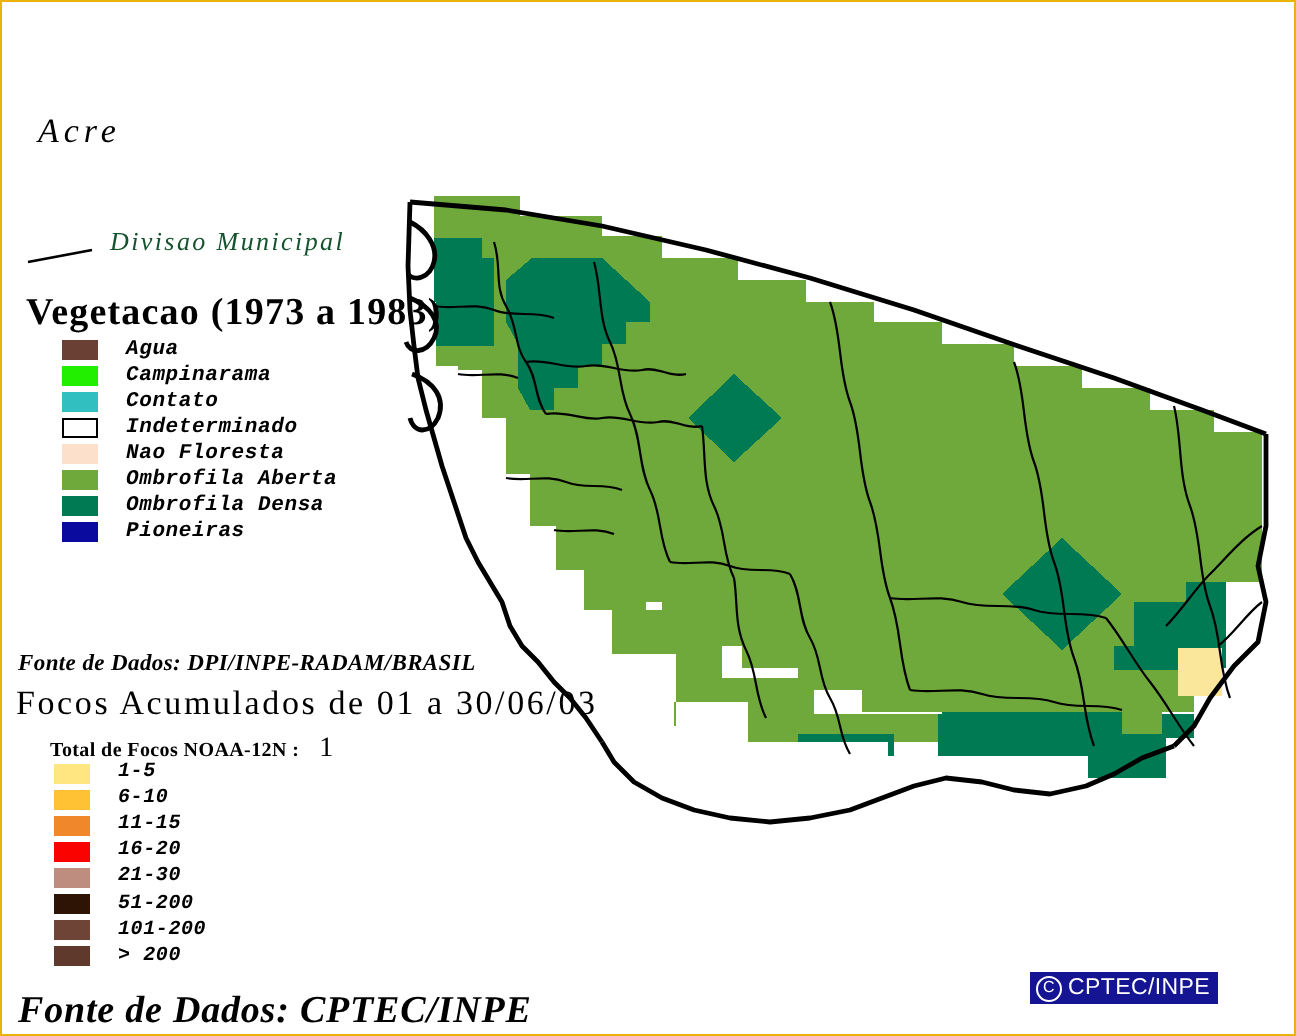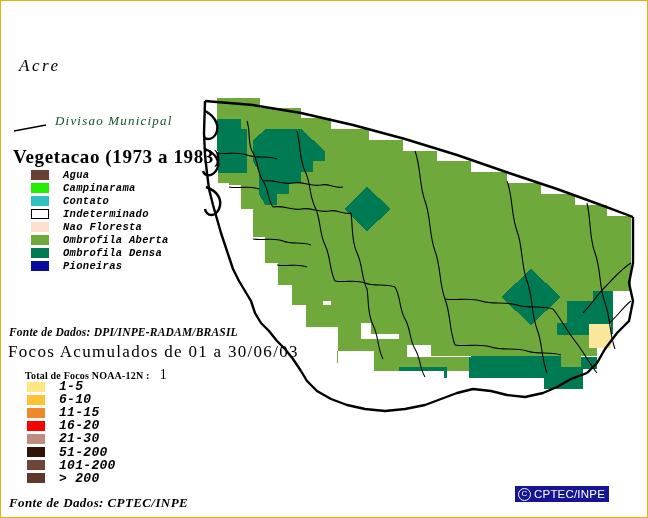--- a/index.html
+++ b/index.html
@@ -112,21 +112,21 @@
     margin-left: 14px;
     font-family: Liberation Mono, monospace;
     font-style: italic;
     font-weight: bold;
     font-size: 10.5px;
     letter-spacing: 0.3px;
     white-space: nowrap;
     color: #000;
     text-align: right;
   }
-  #focos-legend .lbl { font-size: 13px; }
+  #focos-legend .lbl { font-size: 10px; }
 
   .fonte-radam {
     position: absolute;
     left: 8px;
     top: 301px;
     font-style: italic;
     font-weight: bold;
     font-size: 11.5px;
     letter-spacing: 0.2px;
     white-space: nowrap;
@@ -166,21 +166,21 @@
     font-weight: normal;
     color: #000;
   }
 
   .fonte-cptec {
     position: absolute;
     left: 8px;
     top: 494px;
     font-style: italic;
     font-weight: bold;
-    font-size: 13px;
+    font-size: 19px;
     letter-spacing: 0.4px;
     white-space: nowrap;
     color: #000;
   }
 
   .cptec-badge {
     position: absolute;
     left: 514px;
     top: 485px;
     height: 16px;

